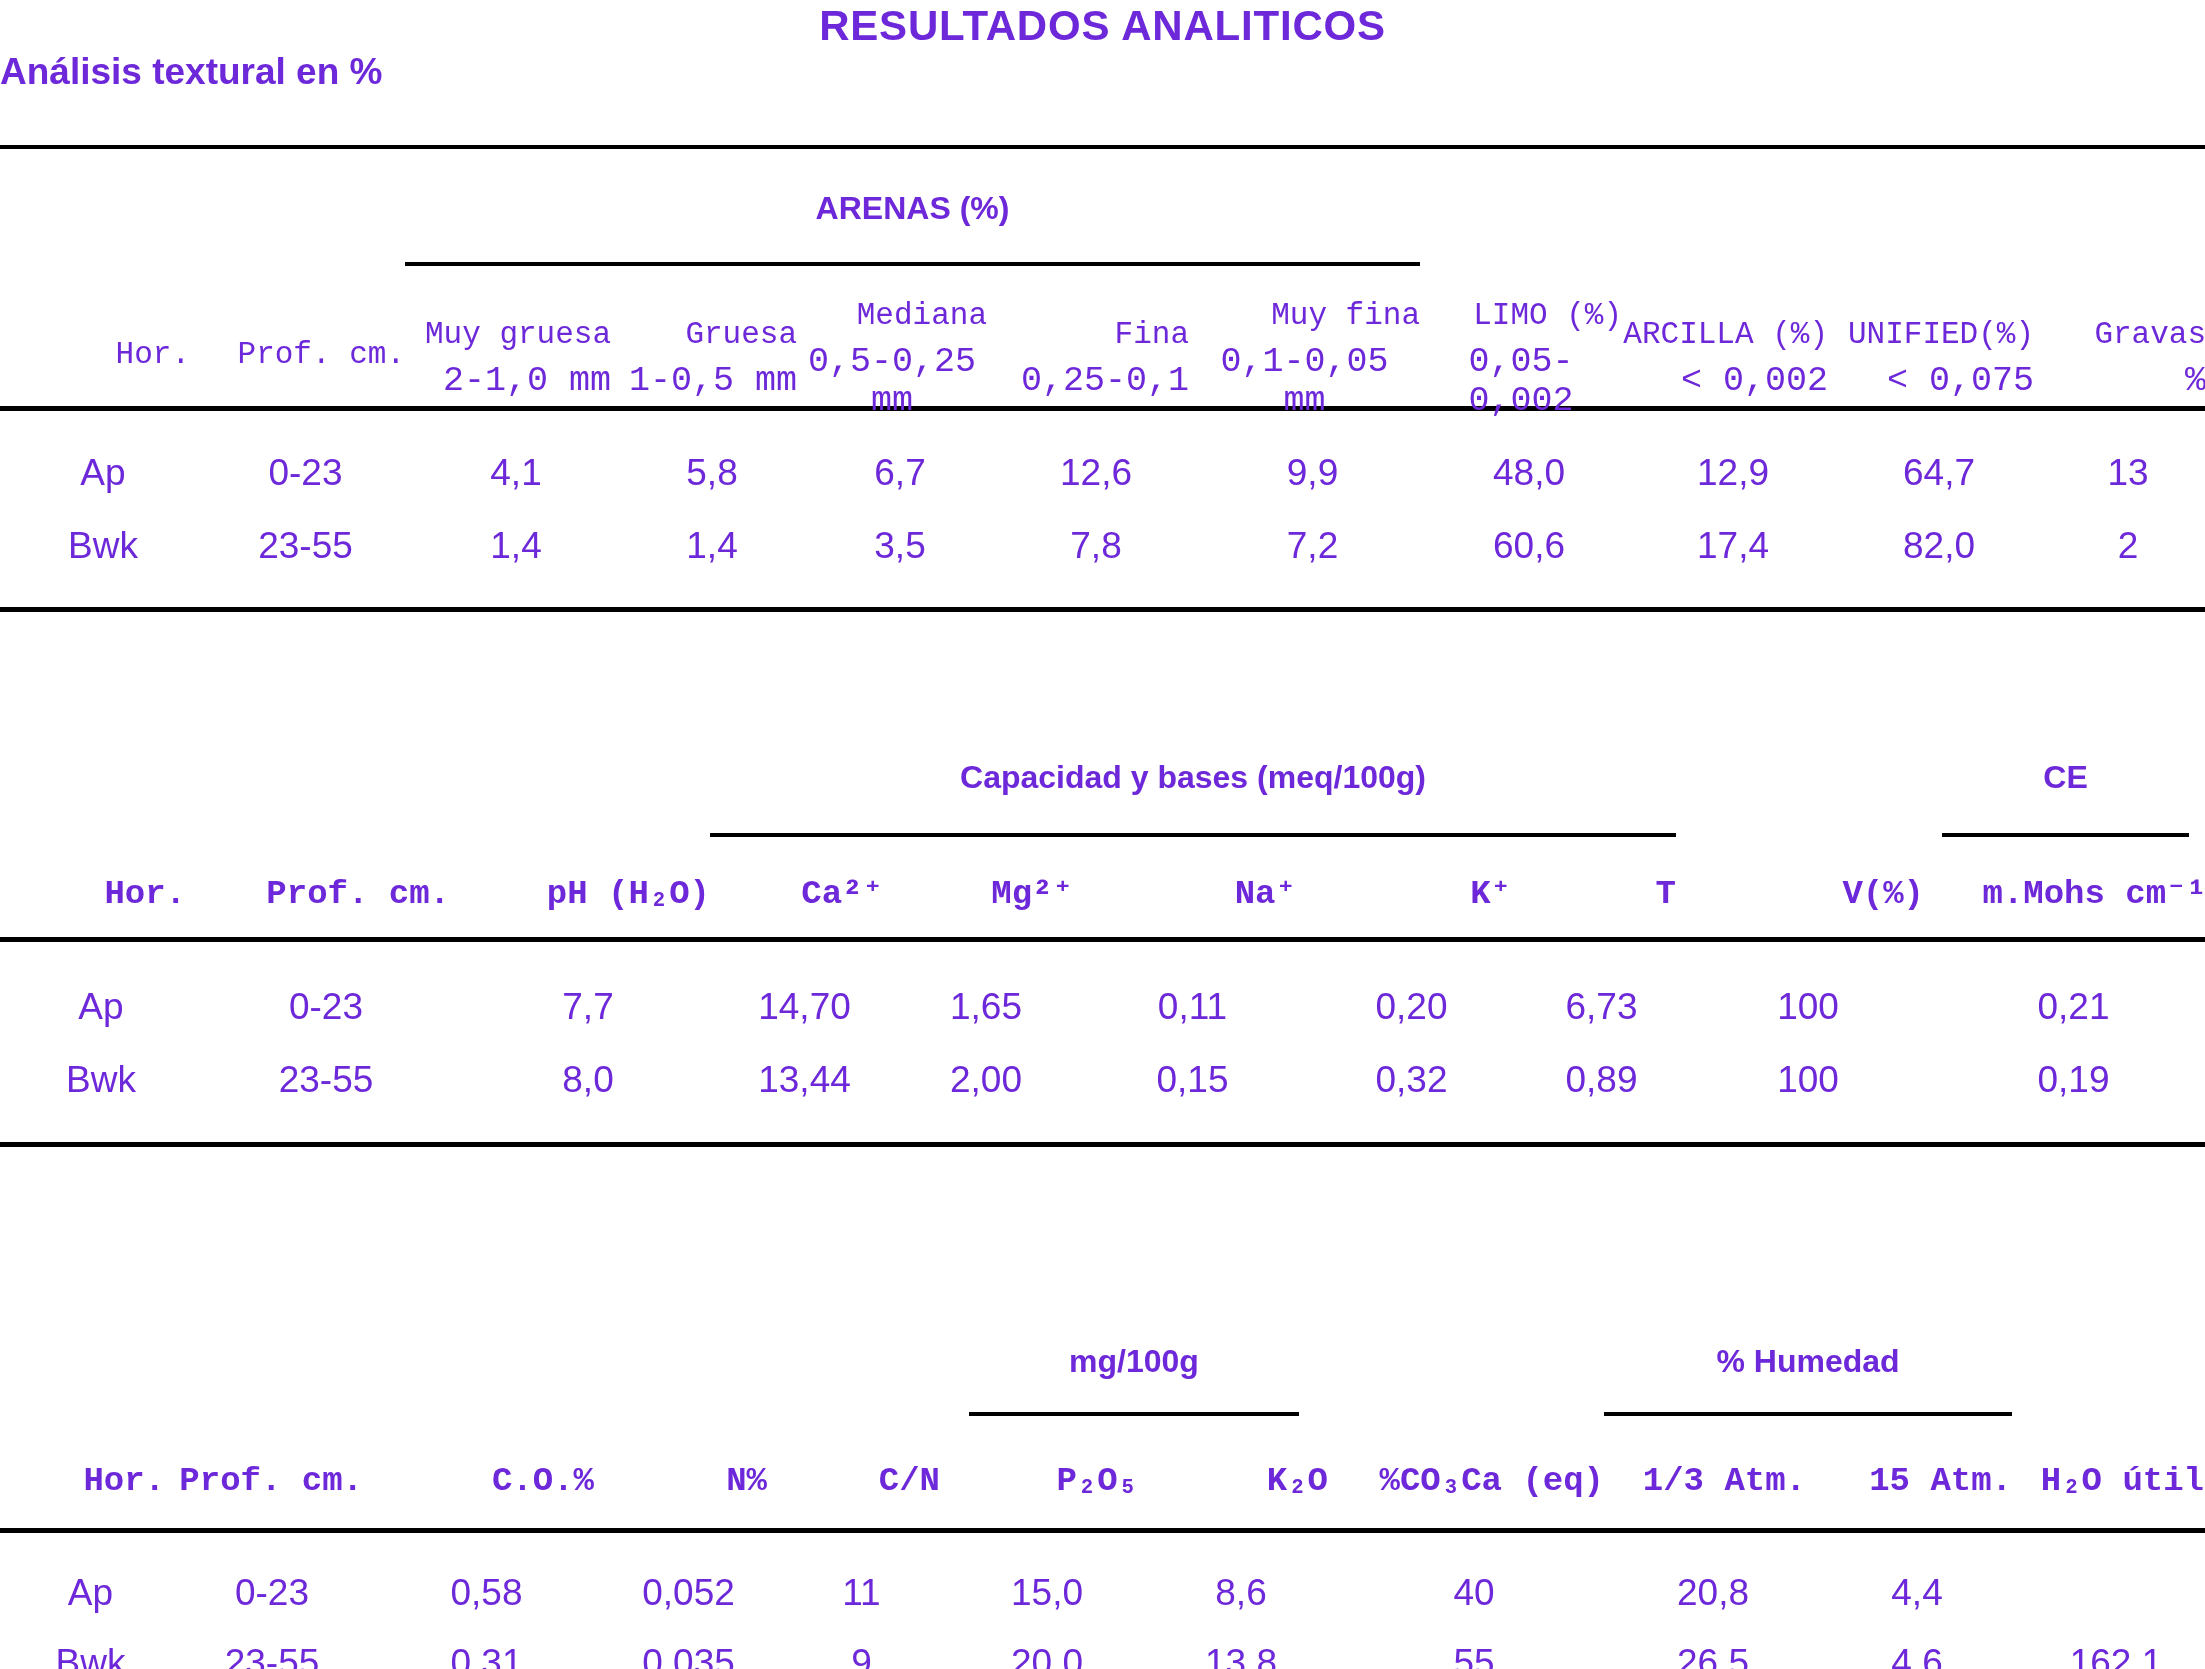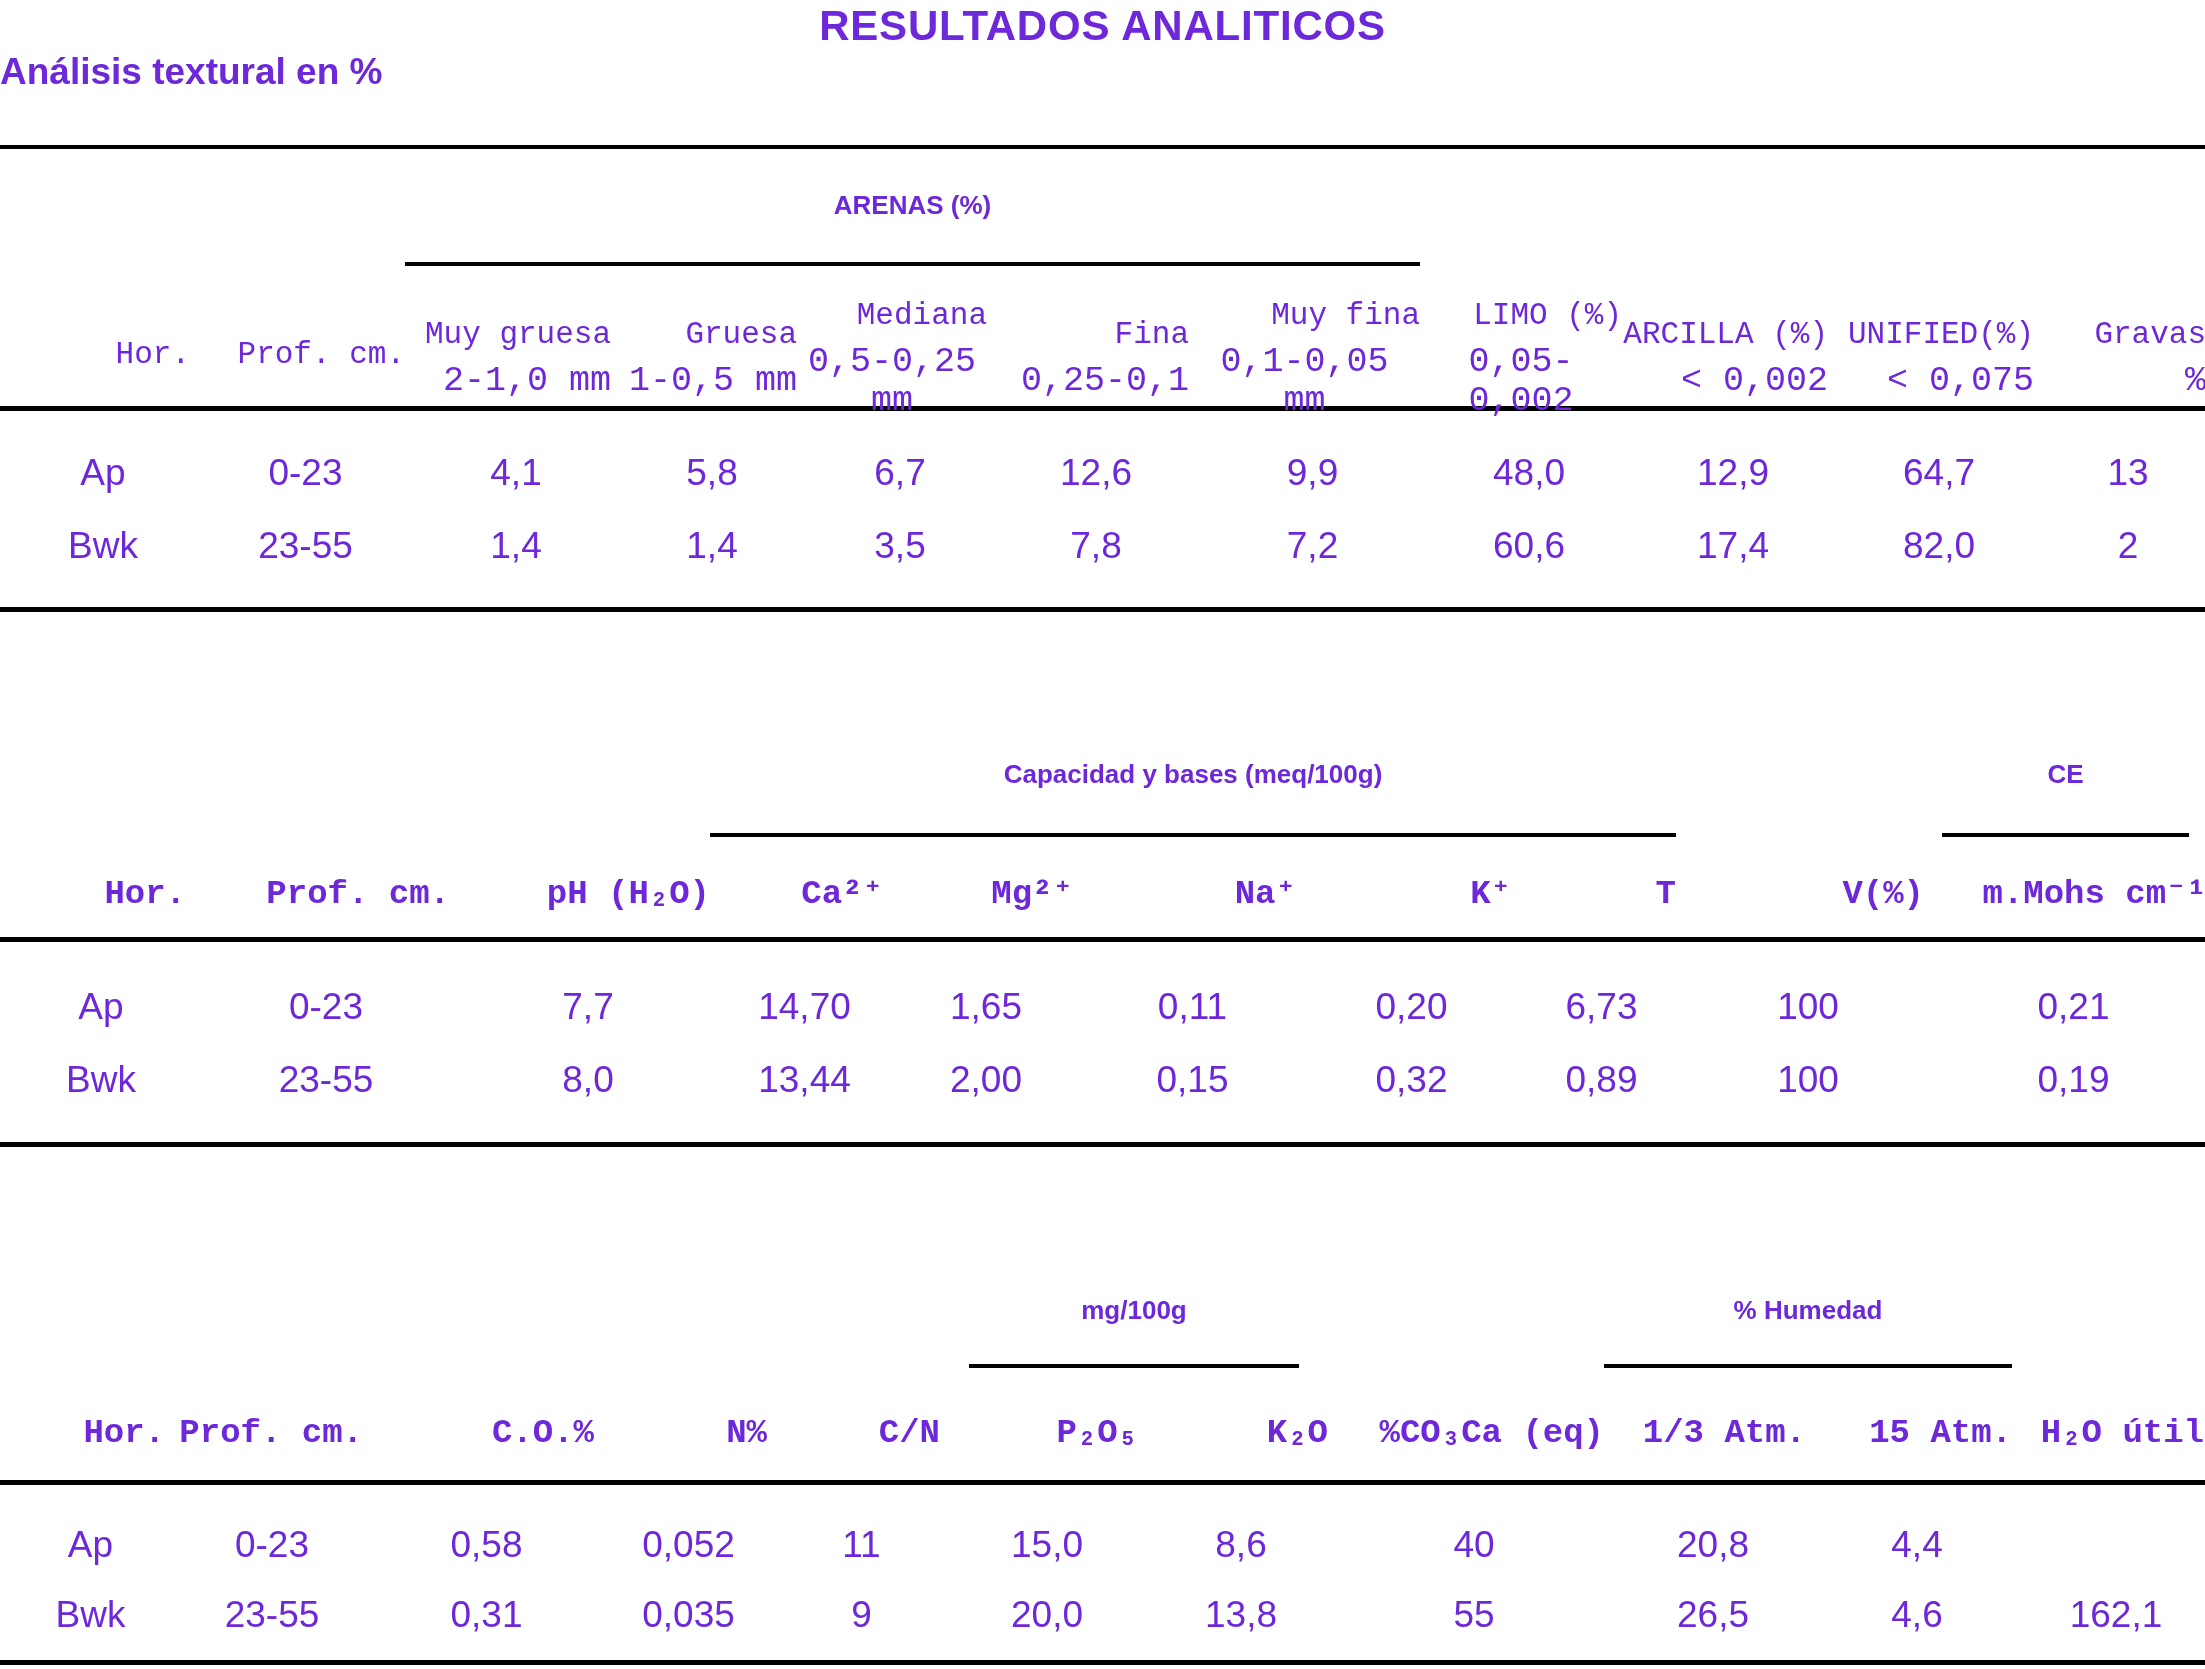--- a/index.html
+++ b/index.html
@@ -28,24 +28,24 @@
   .tbl2 { top: 759px; }
   .tbl3 { top: 1295px; }
 
   .grid { display: grid; }
   .tbl1 .grid { grid-template-columns: 190px 215px 206px 186px 190px 202px 231px 202px 206px 206px 172px; }
   .tbl2 .grid { grid-template-columns: 186px 264px 260px 173px 190px 223px 215px 165px 248px 283px; }
   .tbl3 .grid { grid-template-columns: 165px 198px 231px 173px 173px 198px 190px 276px 202px 206px 192px; }
 
   .tbl1 .group-row { height: 76px; }
   .tbl2 .group-row { height: 78px; }
-  .tbl3 .group-row { height: 73px; }
+  .tbl3 .group-row { height: 73px; margin-top: 48px; }
   .gcell {
     display: flex; justify-content: center; align-items: flex-start;
-    font-size: 26px; font-weight: 700; border-bottom: 4.1px solid #000;
+    font-size: 32px; font-weight: 700; border-bottom: 4.1px solid #000;
   }
   .gcell.arenas  { grid-column: 3 / 8; }
   .gcell.bases   { grid-column: 4 / 9; }
   .gcell.ce      { grid-column: 10 / 11; margin: 0 18px; }
   .gcell.mg      { grid-column: 6 / 8; margin: 0 29px; }
   .gcell.humedad { grid-column: 9 / 11; }
 
   .tbl1 .head-row { margin-top: 33px; height: 107px; }
   .tbl2 .head-row { margin-top: 16.5px; height: 83px; }
   .tbl3 .head-row { margin-top: 20.6px; height: 91px; }

